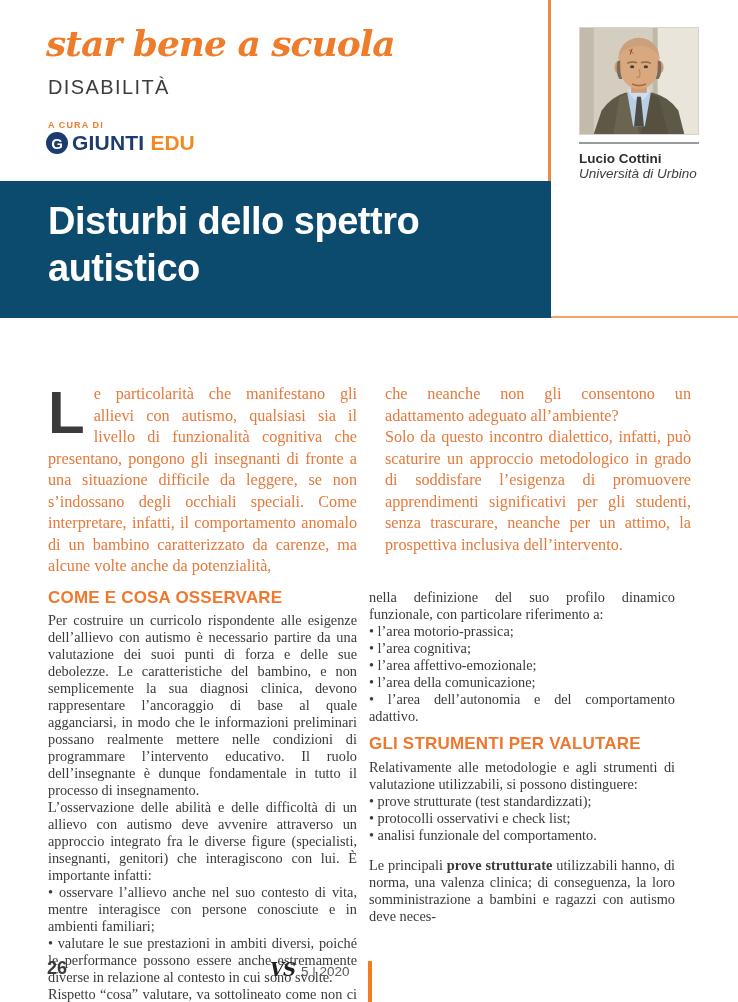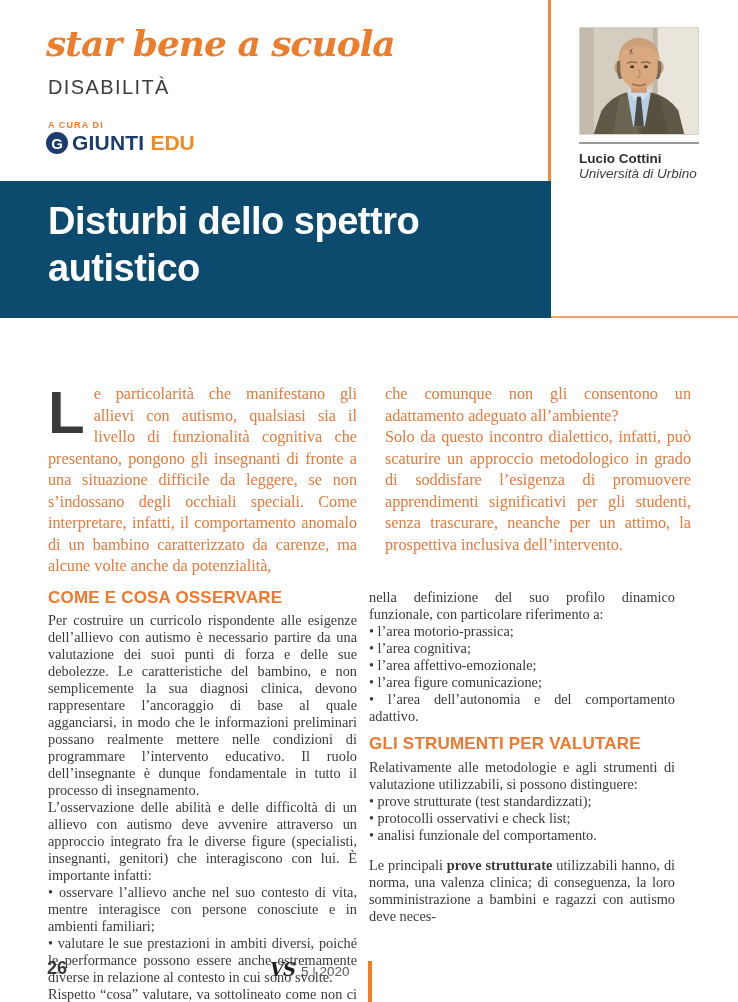--- a/index.html
+++ b/index.html
@@ -172,39 +172,39 @@
   <div class="banner">
     <div class="title">Disturbi dello spettro autistico</div>
   </div>
   <div class="banner-rule"></div>
 
   <div class="intro-col intro-left">
     <span class="dropcap">L</span>
     <p>e particolarità che manifestano gli allievi con autismo, qualsiasi sia il livello di funzionalità cognitiva che presentano, pongono gli insegnanti di fronte a una situazione difficile da leggere, se non s’indossano degli occhiali speciali. Come interpretare, infatti, il comportamento anomalo di un bambino caratterizzato da carenze, ma alcune volte anche da potenzialità,</p>
   </div>
   <div class="intro-col intro-right">
-    <p>che comunque non gli consentono un adattamento adeguato all’ambiente?</p>
+    <p>che neanche non gli consentono un adattamento adeguato all’ambiente?</p>
     <p>Solo da questo incontro dialettico, infatti, può scaturire un approccio metodologico in grado di soddisfare l’esigenza di promuovere apprendimenti significativi per gli studenti, senza trascurare, neanche per un attimo, la prospettiva inclusiva dell’intervento.</p>
   </div>
 
   <div class="main-col main-left">
     <h2 class="sec-heading">COME E COSA OSSERVARE</h2>
     <p>Per costruire un curricolo rispondente alle esigenze dell’allievo con autismo è necessario partire da una valutazione dei suoi punti di forza e delle sue debolezze. Le caratteristiche del bambino, e non semplicemente la sua diagnosi clinica, devono rappresentare l’ancoraggio di base al quale agganciarsi, in modo che le informazioni preliminari possano realmente mettere nelle condizioni di programmare l’intervento educativo. Il ruolo dell’insegnante è dunque fondamentale in tutto il processo di insegnamento.</p>
     <p>L’osservazione delle abilità e delle difficoltà di un allievo con autismo deve avvenire attraverso un approccio integrato fra le diverse figure (specialisti, insegnanti, genitori) che interagiscono con lui. È importante infatti:</p>
     <p>• osservare l’allievo anche nel suo contesto di vita, mentre interagisce con persone conosciute e in ambienti familiari;</p>
     <p>• valutare le sue prestazioni in ambiti diversi, poiché le performance possono essere anche estremamente diverse in relazione al contesto in cui sono svolte.</p>
     <p>Rispetto “cosa” valutare, va sottolineato come non ci si distanzi molto da quanto previsto per ogni altro bambino</p>
   </div>
 
   <div class="main-col main-right">
     <p>nella definizione del suo profilo dinamico funzionale, con particolare riferimento a:</p>
     <p>• l’area motorio-prassica;</p>
     <p>• l’area cognitiva;</p>
     <p>• l’area affettivo-emozionale;</p>
-    <p>• l’area figure comunicazione;</p>
+    <p>• l’area della comunicazione;</p>
     <p>• l’area dell’autonomia e del comportamento adattivo.</p>
     <h2 class="sec-heading second">GLI STRUMENTI PER VALUTARE</h2>
     <p>Relativamente alle metodologie e agli strumenti di valutazione utilizzabili, si possono distinguere:</p>
     <p>• prove strutturate (test standardizzati);</p>
     <p>• protocolli osservativi e check list;</p>
     <p>• analisi funzionale del comportamento.</p>
     <p class="final-para"><span>Le principali </span><b>prove strutturate</b><span> utilizzabili hanno, di norma, una valenza clinica; di conseguenza, la loro somministrazione a bambini e ragazzi con autismo deve neces-</span></p>
   </div>
 
   <div class="page-num">26</div>

